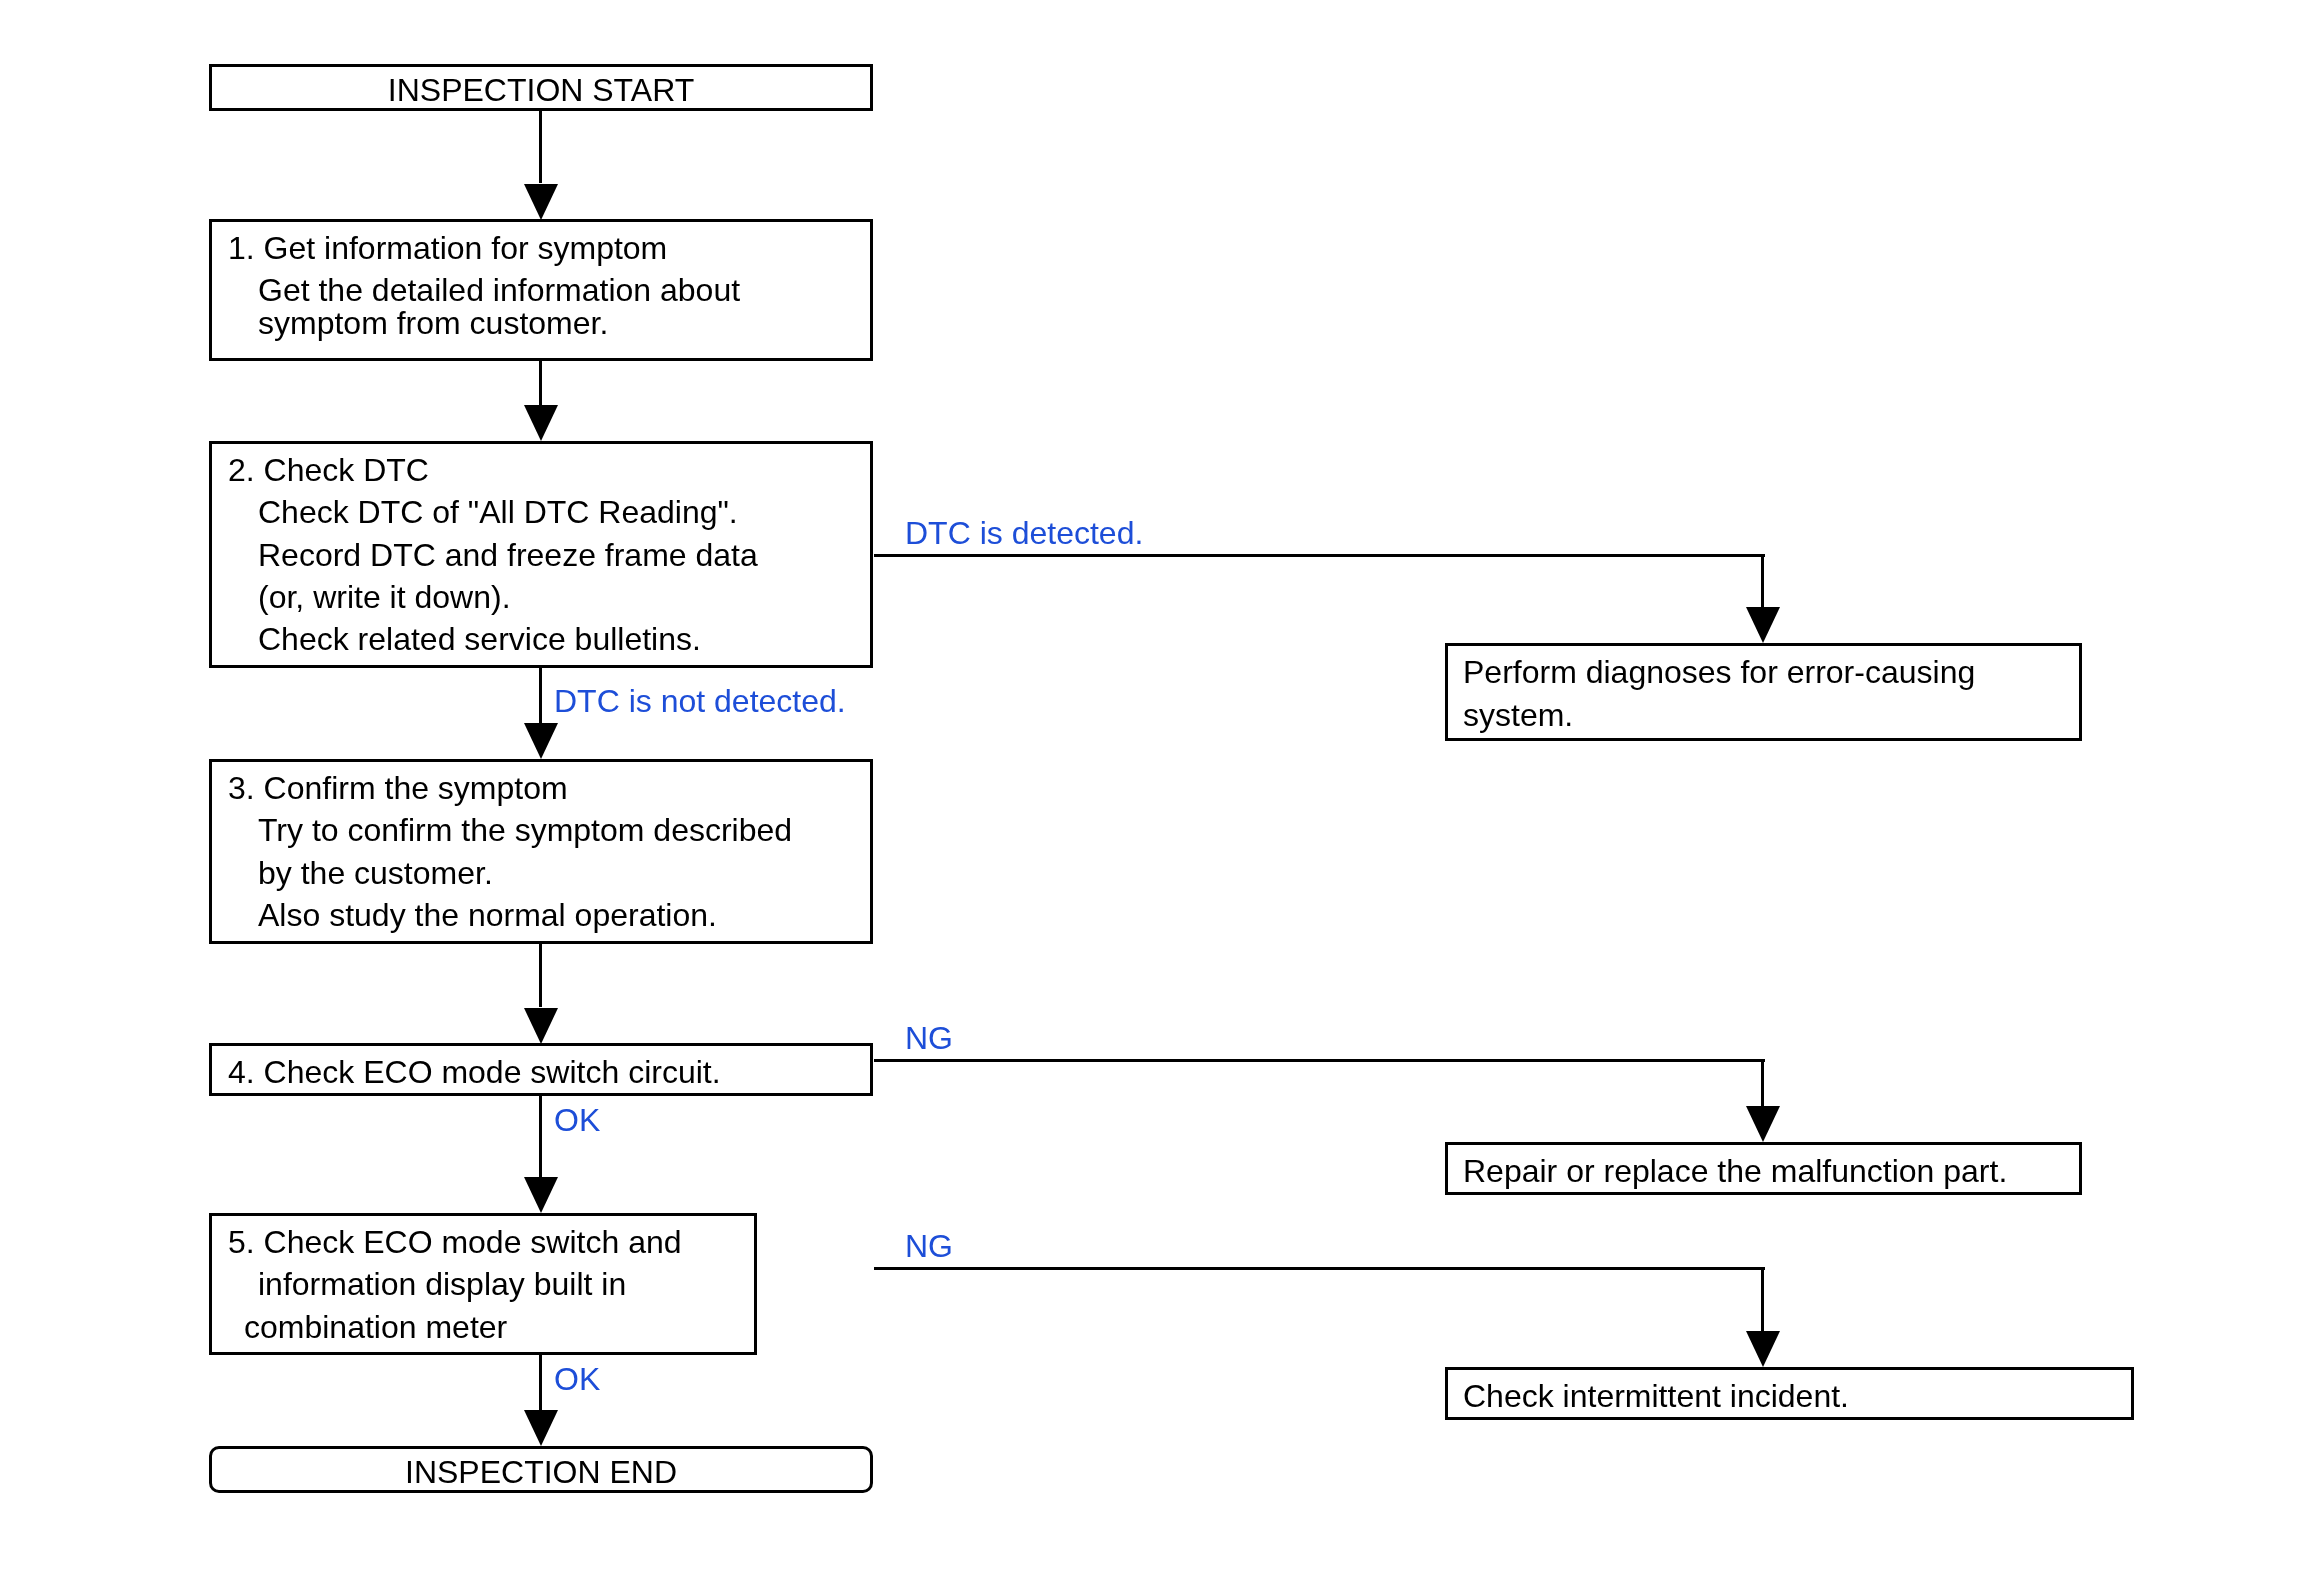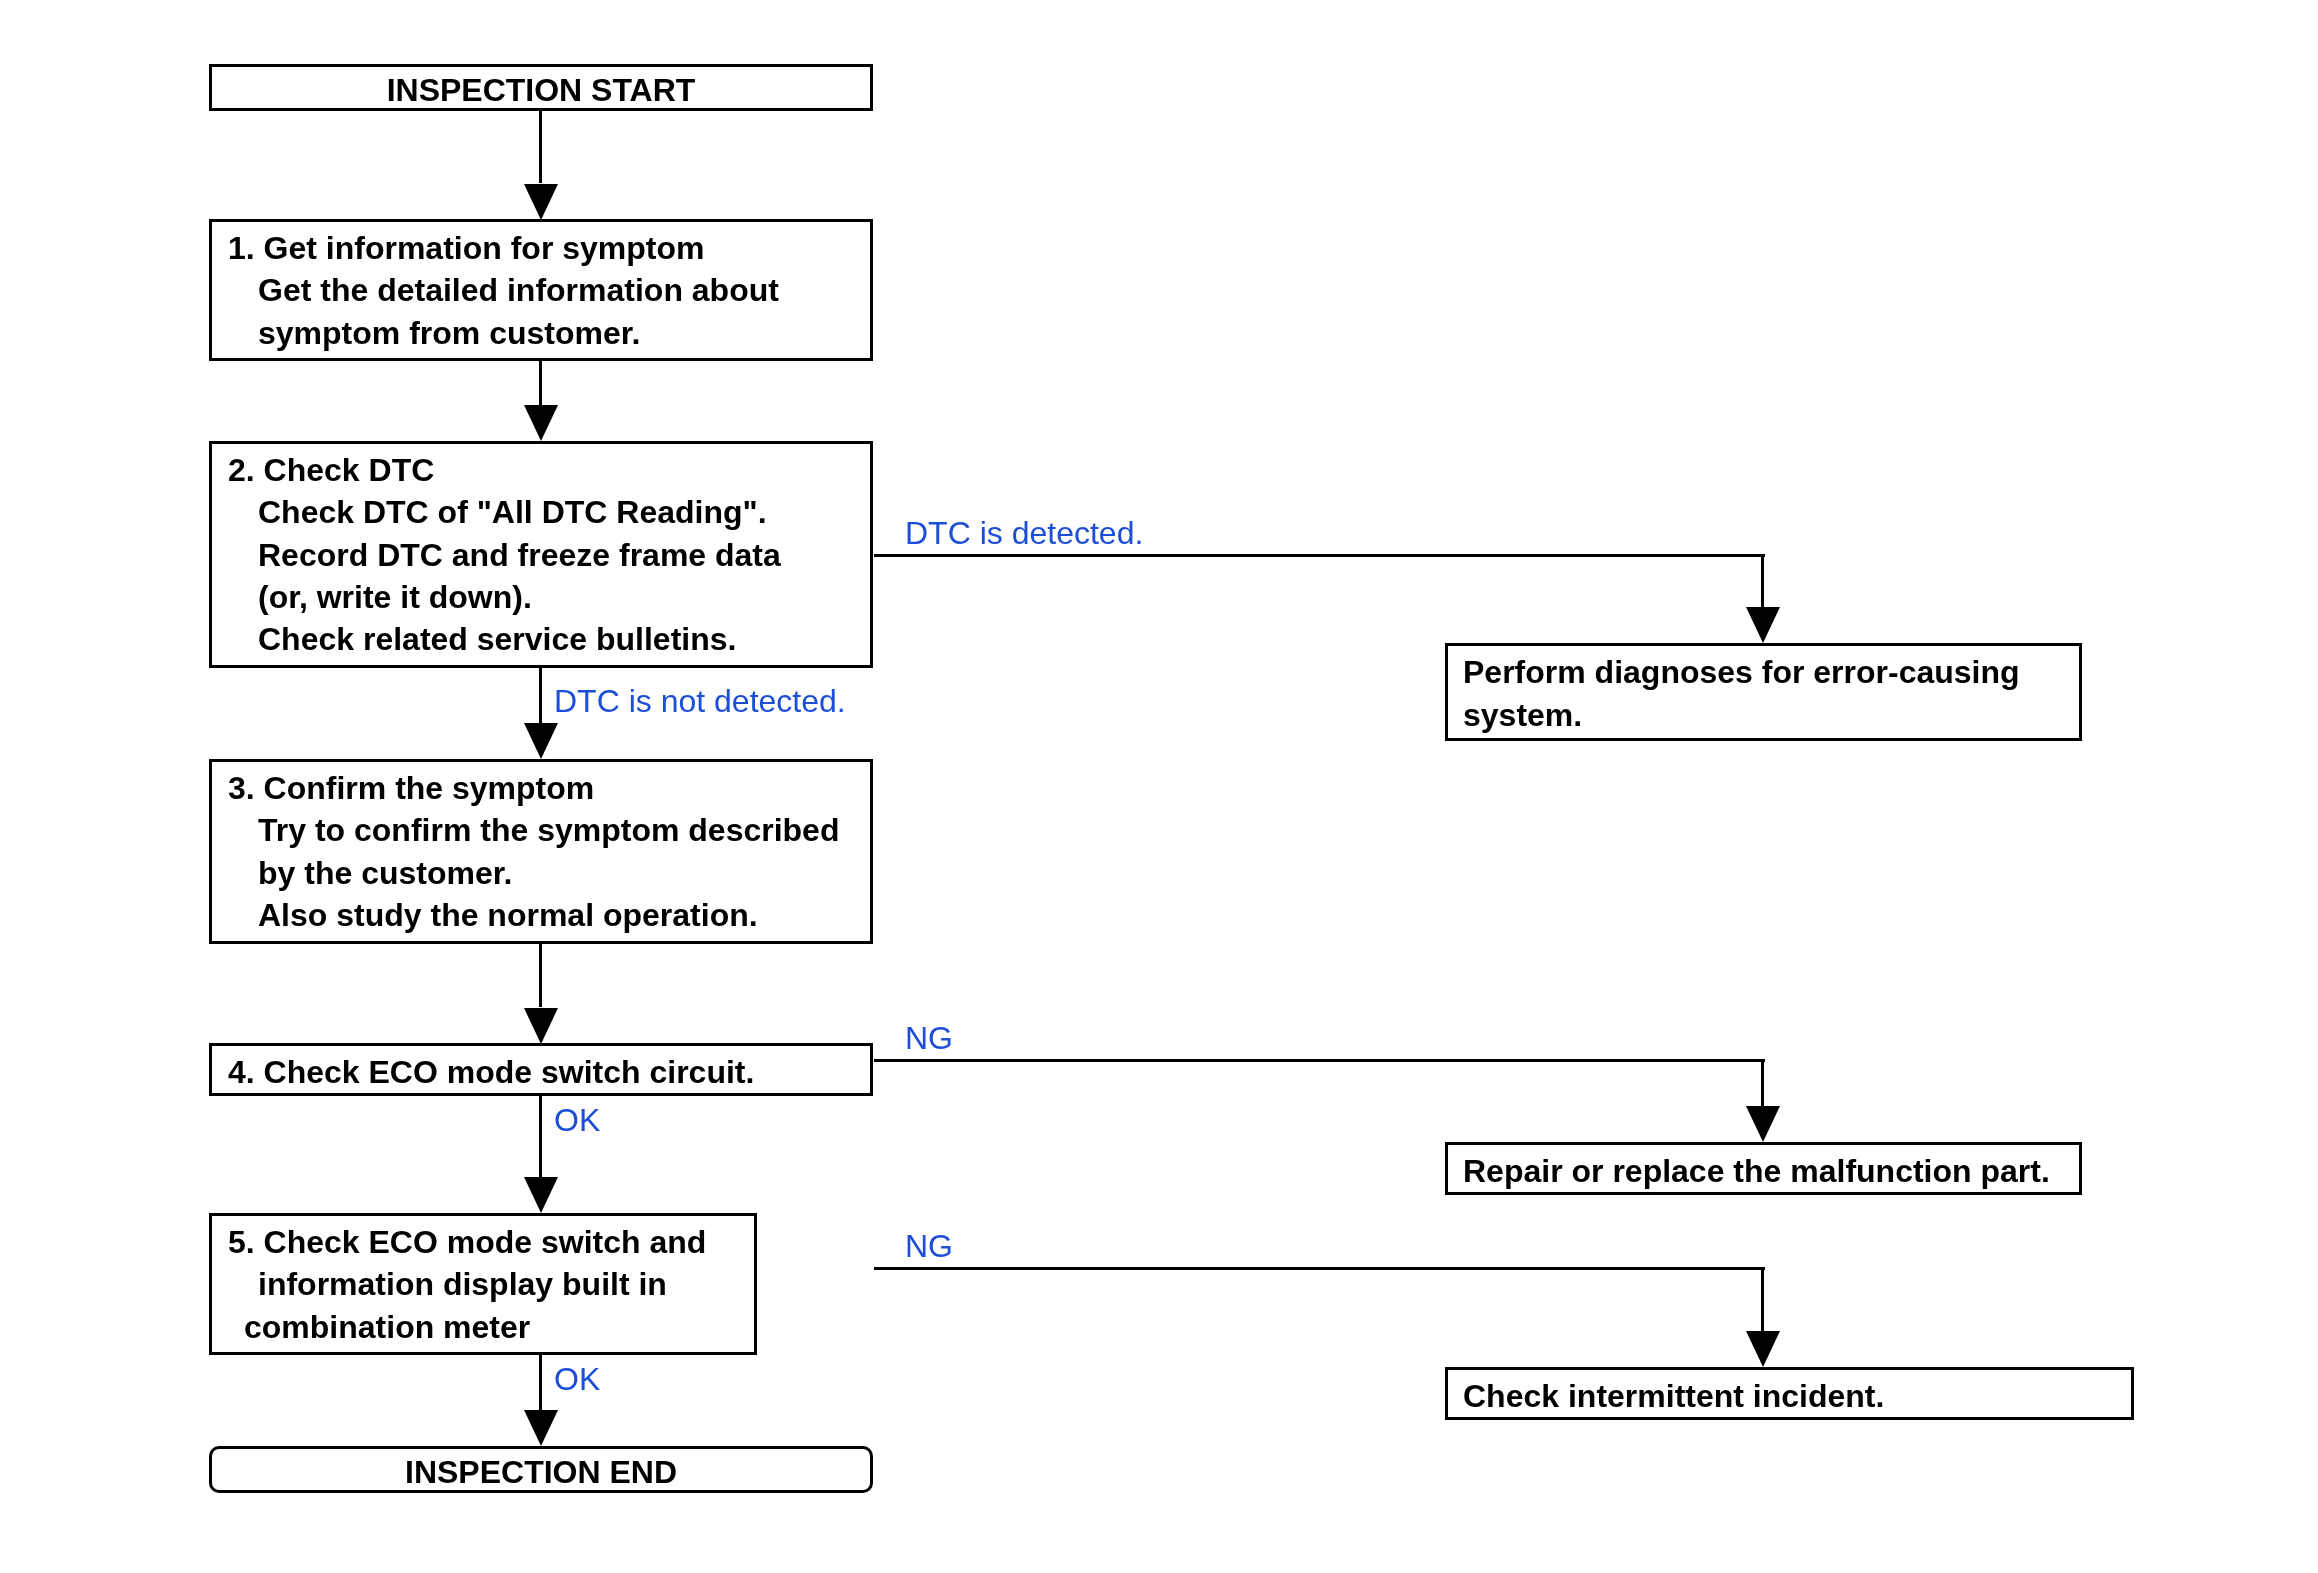--- a/index.html
+++ b/index.html
@@ -22,21 +22,21 @@
     background: #ffffff;
     color: #000000;
   }
   .node .txt {
     position: absolute;
     white-space: pre;
     font-size: 32px;
     line-height: 42px;
     color: #000000;
   }
-  .node.bold .txt { font-weight: bold; }
+  .node.bold .txt { font-weight: normal; }
   .node.center .txt {
     left: 0; right: 0;
     text-align: center;
   }
   .node.left .txt {
     text-align: left;
   }
   .edge-label {
     position: absolute;
     white-space: pre;
@@ -69,21 +69,21 @@
 
 <div id="canvas">
 
   <div class="node center bold" style="left:209px; top:64px; width:664px; height:47px;">
     <span class="txt" style="top:2.3px;">INSPECTION START</span>
   </div>
 
   <div class="node left bold" style="left:209px; top:219px; width:664px; height:142px;">
     <span class="txt" style="left:16px; top:4.6px;">1. Get information for symptom</span>
     <span class="txt" style="left:46px; top:47px;">Get the detailed information about</span>
-    <span class="txt" style="left:46px; top:90px;">symptom from customer.</span>
+    <span class="txt" style="left:46px; top:80px;">symptom from customer.</span>
   </div>
 
   <div class="node left bold" style="left:209px; top:441px; width:664px; height:227px;padding-left:12px;">
     <span class="txt" style="left:16px; top:4.6px;">2. Check DTC</span>
     <span class="txt" style="left:46px; top:47px;">Check DTC of "All DTC Reading".</span>
     <span class="txt" style="left:46px; top:90px;">Record DTC and freeze frame data</span>
     <span class="txt" style="left:46px; top:132px;">(or, write it down).</span>
     <span class="txt" style="left:46px; top:174px;">Check related service bulletins.</span>
   </div>
 

